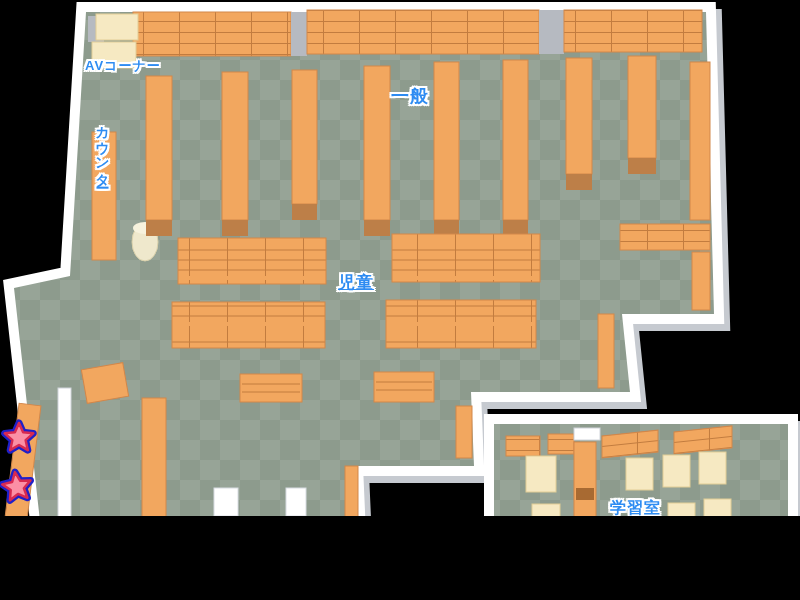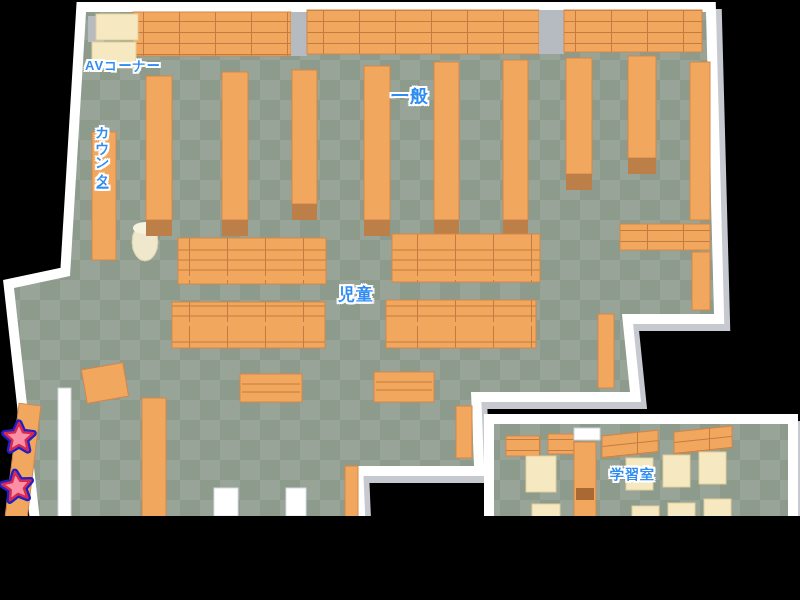--- a/index.html
+++ b/index.html
@@ -34,23 +34,23 @@
 
   
   .lbl{position:absolute;font-weight:bold;color:var(--label_blue);letter-spacing:1px;
        text-shadow:-2px 0 #fff,2px 0 #fff,0 -2px #fff,0 2px #fff,
                    -1px -1px #fff,1px -1px #fff,-1px 1px #fff,1px 1px #fff,
                    -2px -2px #fff,2px 2px #fff,2px -2px #fff,-2px 2px #fff;
        white-space:nowrap;z-index:5;}
   .lbl-av{left:85px;top:57px;font-size:13px;}
   .lbl-general{left:391px;top:60px;font-size:18px;margin-top:24px;}
   .lbl-counter{left:94px;top:116px;font-size:14px;writing-mode:vertical-rl;text-orientation:upright;letter-spacing:0;}
-  .lbl-children{left:338px;top:283px;font-size:17px;}
+  .lbl-children{left:338px;top:271px;font-size:17px;text-decoration:underline;}
   .lbl-comic{left:586px;top:269px;font-size:14px;}
-  .lbl-study{left:610px;top:466px;font-size:14px;font-family:Liberation Serif, serif;}
+  .lbl-study{left:610px;top:498px;font-size:16px;font-family:Liberation Serif, serif;}
 </style>
 </head>
 <body>
 
 <div class="scene">
 
 <svg width="800" height="600" viewBox="0 0 800 600">
   <defs>
     <pattern id="checker" width="40" height="40" patternUnits="userSpaceOnUse">
       <rect width="40" height="40" class="chk-l"></rect>

